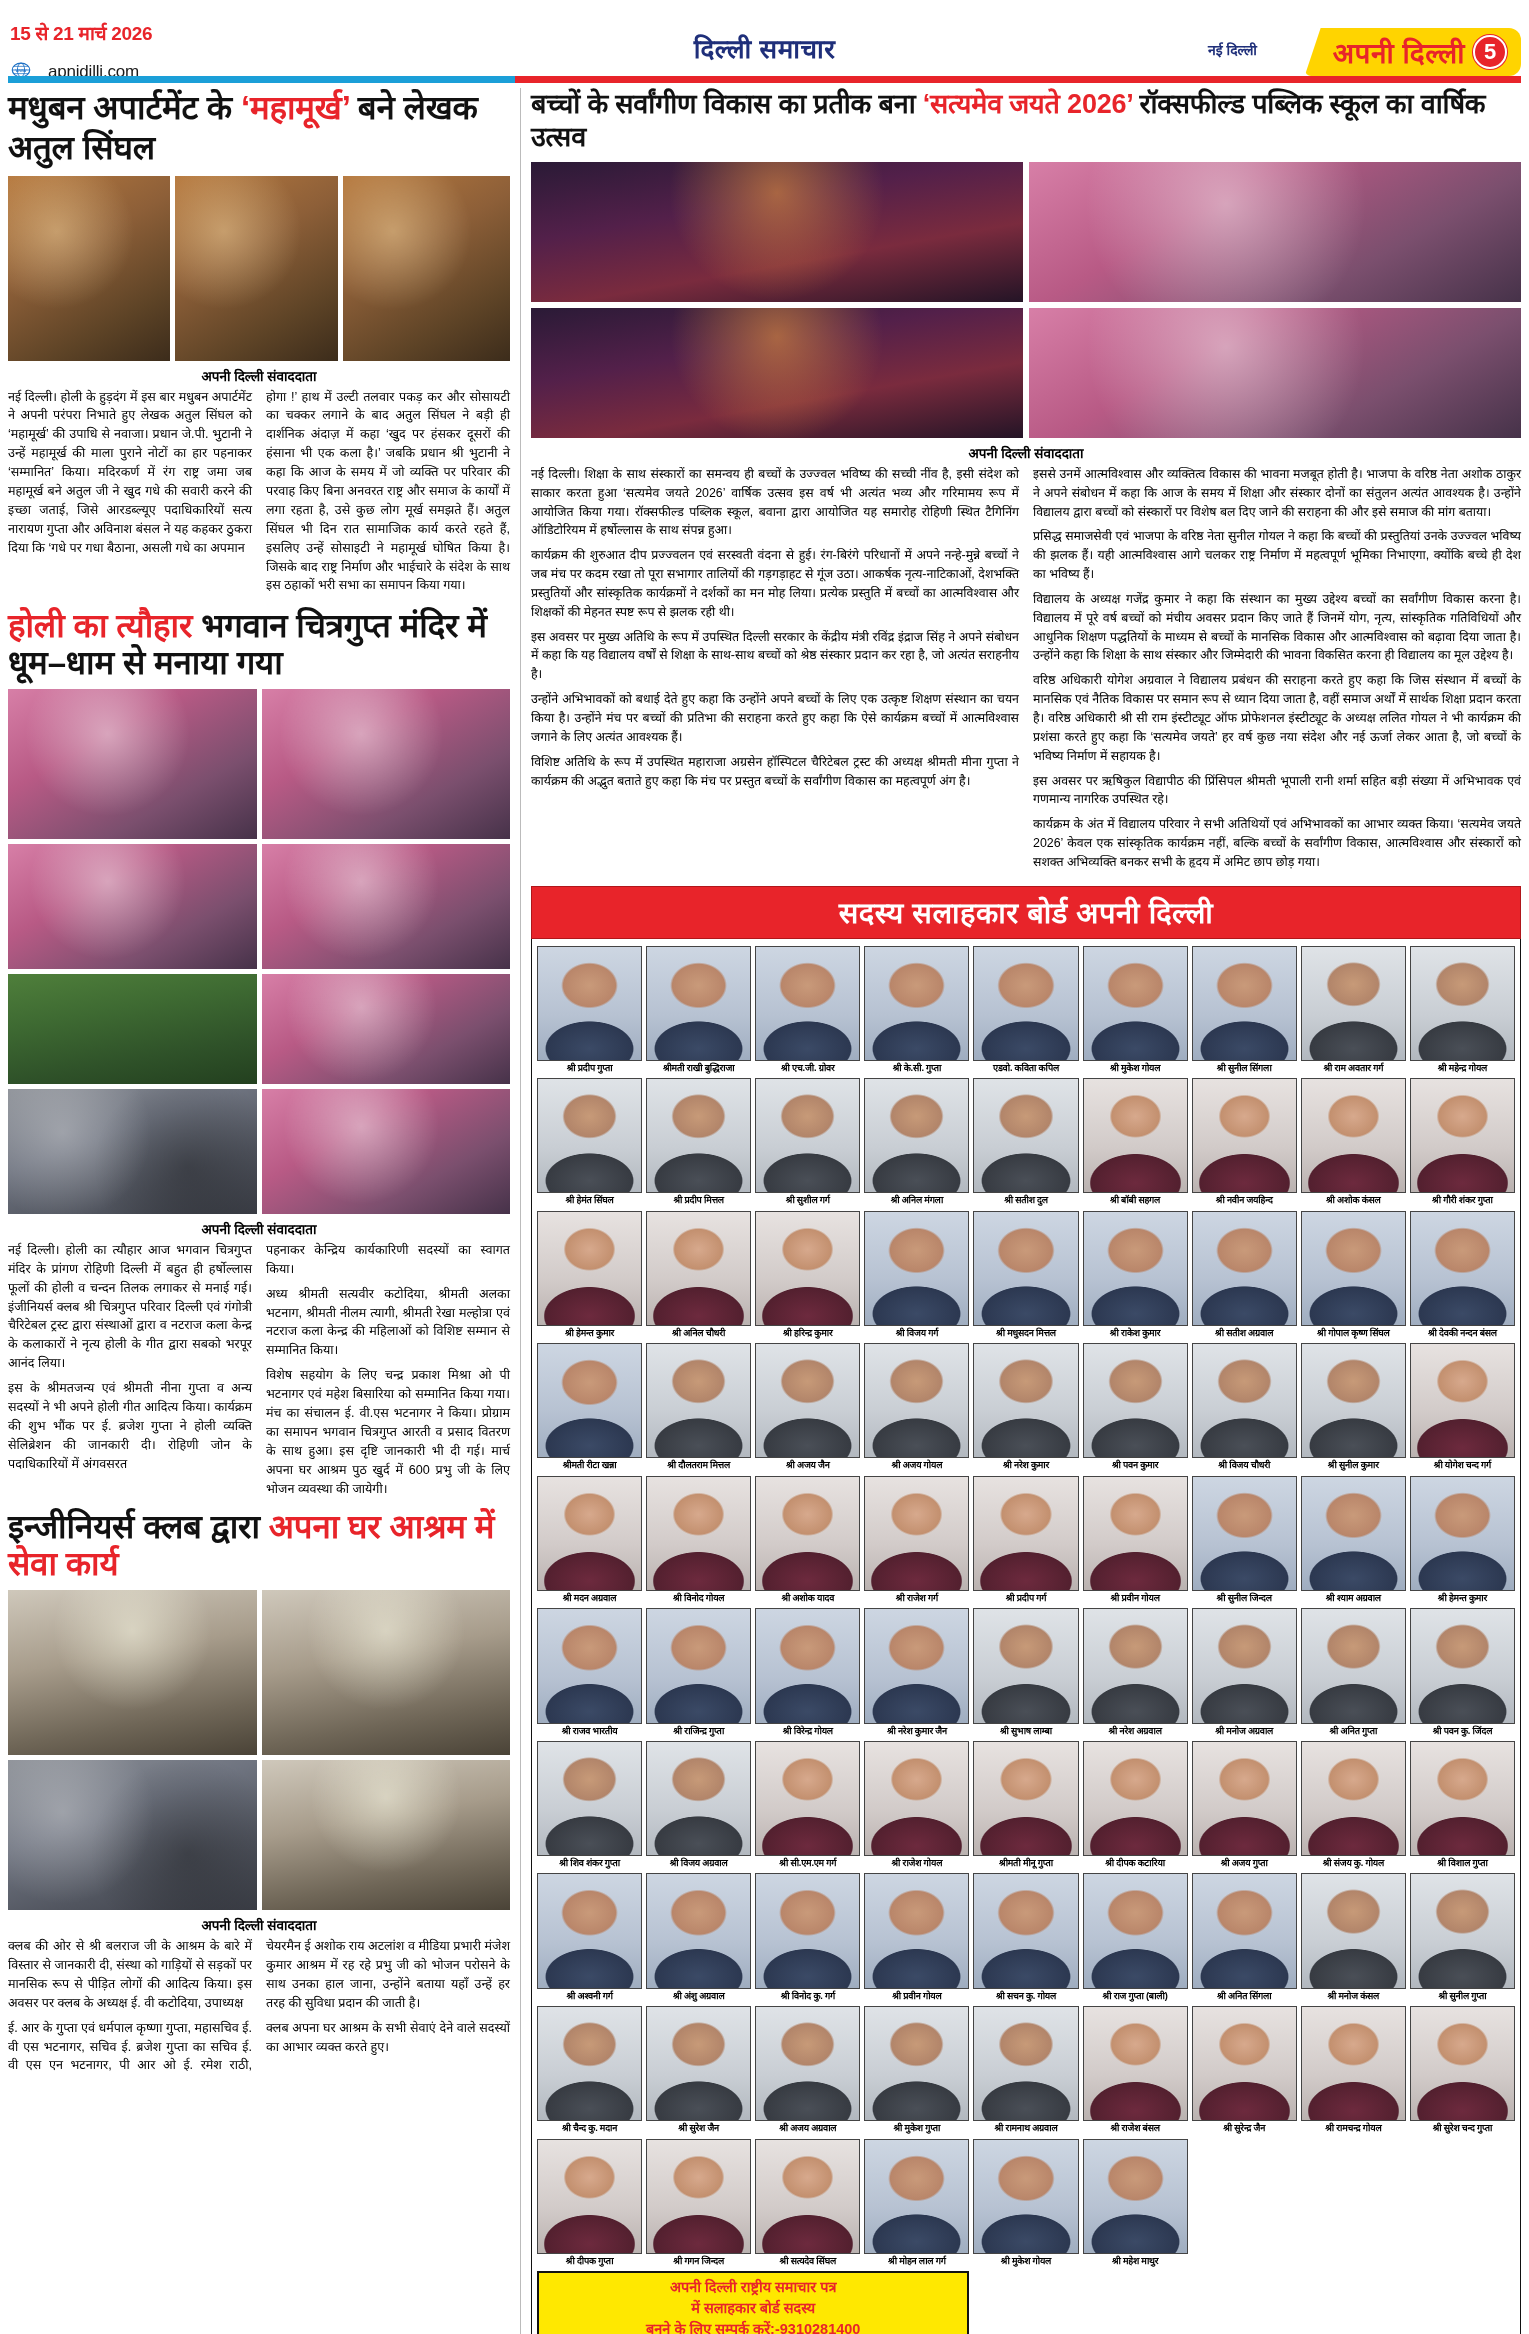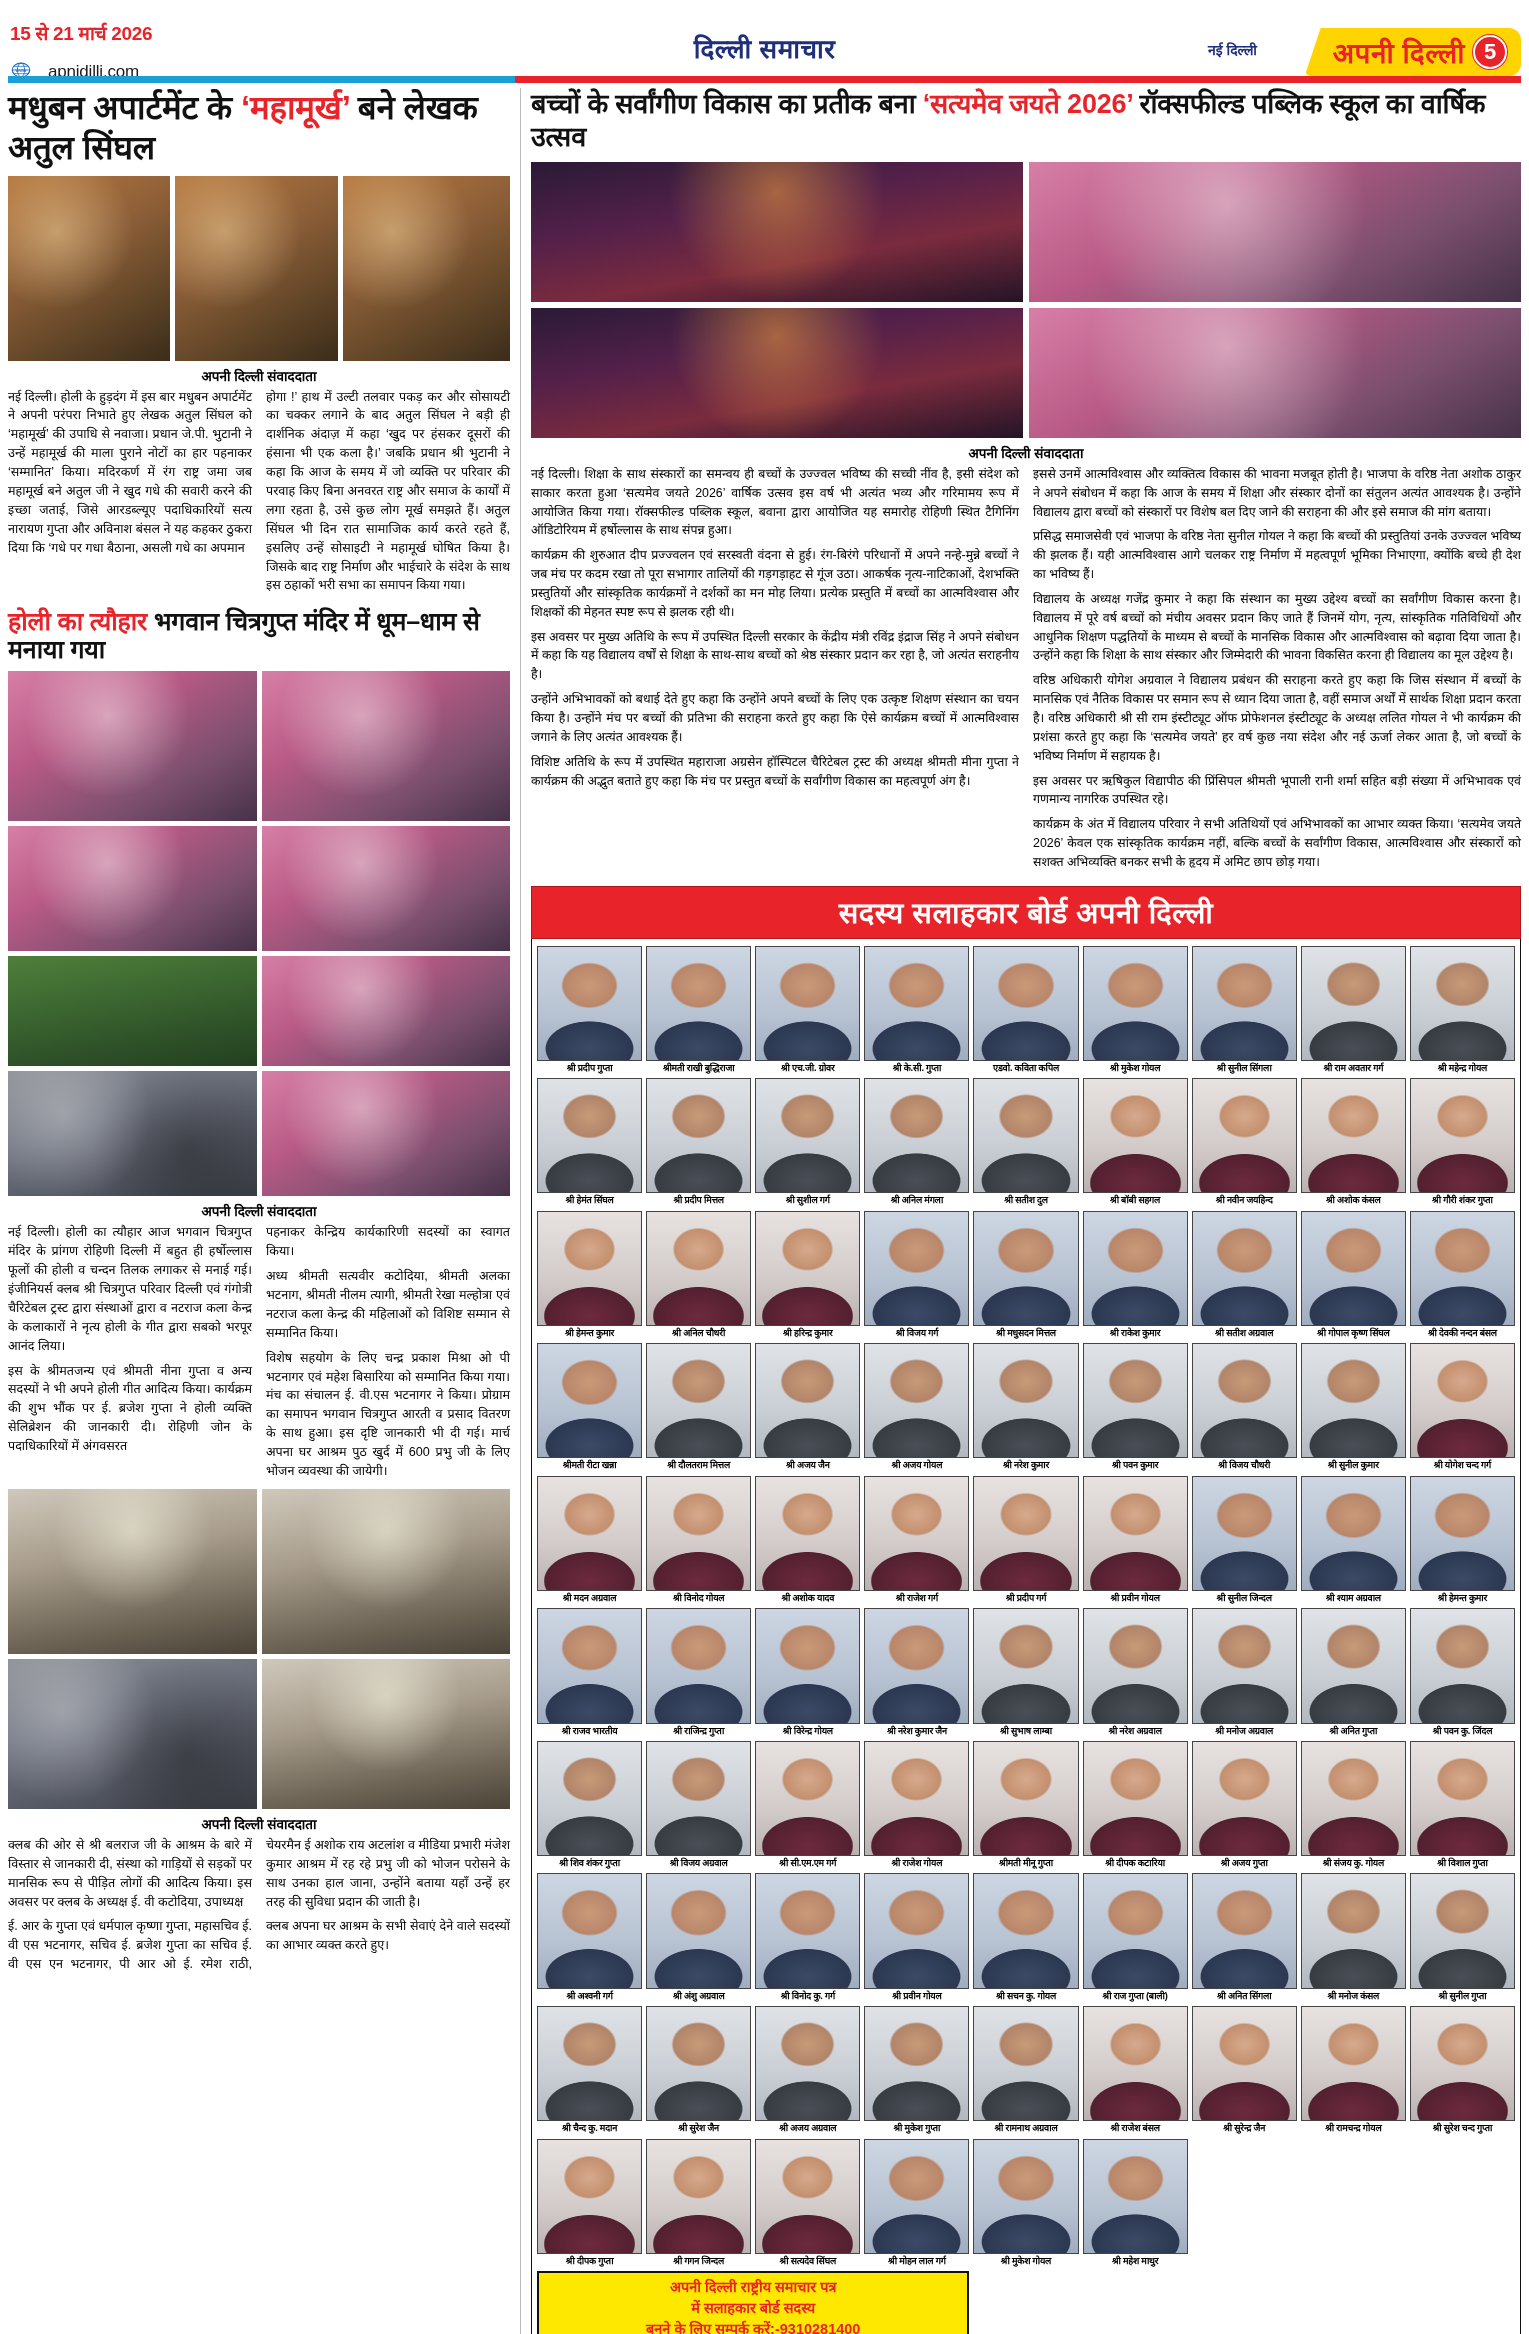--- a/index.html
+++ b/index.html
@@ -95,21 +95,21 @@
   }
 
   
   .byline { text-align:center; font-weight:bold; font-size:13.5px; margin:6px 0 3px; }
   .body2 { column-count:2; column-gap:14px; font-size:12.6px; line-height:1.5; text-align:justify; }
   .body1 { font-size:12.4px; line-height:1.52; text-align:justify; }
   .body2 p, .body3 p, .body1 p { margin:0 0 6px; text-indent:0; }
 
   
   .sec-banner {
-    font-weight:bold; font-size:25px; color:#111; letter-spacing:-0.2px;
+    font-weight:bold; font-size:33px; color:#111; letter-spacing:-0.2px;
     padding:3px 0 4px; line-height:1.1;
   }
   .sec-banner .hl-red { color:#e8242a; }
 
   
   .board-title {
     background:#e8242a; color:#fff; font-weight:bold; font-size:29px;
     text-align:center; letter-spacing:0.5px; padding:5px 0 7px;
     border:1px solid #b0161b;
   }
@@ -257,20 +257,23 @@
         <div class="body2">
           <p>नई दिल्ली। होली का त्यौहार आज भगवान चित्रगुप्त मंदिर के प्रांगण रोहिणी दिल्ली में बहुत ही हर्षोल्लास फूलों की होली व चन्दन तिलक लगाकर से मनाई गई। इंजीनियर्स क्लब श्री चित्रगुप्त परिवार दिल्ली एवं गंगोत्री चैरिटेबल ट्रस्ट द्वारा संस्थाओं द्वारा व नटराज कला केन्द्र के कलाकारों ने नृत्य होली के गीत द्वारा सबको भरपूर आनंद लिया।</p>
           <p>इस के श्रीमतजन्य एवं श्रीमती नीना गुप्ता व अन्य सदस्यों ने भी अपने होली गीत आदित्य किया। कार्यक्रम की शुभ भौंक पर ई. ब्रजेश गुप्ता ने होली व्यक्ति सेलिब्रेशन की जानकारी दी। रोहिणी जोन के पदाधिकारियों में अंगवसरत</p>
           <p>पहनाकर केन्द्रिय कार्यकारिणी सदस्यों का स्वागत किया।</p>
           <p>अध्य श्रीमती सत्यवीर कटोदिया, श्रीमती अलका भटनाग, श्रीमती नीलम त्यागी, श्रीमती रेखा मल्होत्रा एवं नटराज कला केन्द्र की महिलाओं को विशिष्ट सम्मान से सम्मानित किया।</p>
           <p>विशेष सहयोग के लिए चन्द्र प्रकाश मिश्रा ओ पी भटनागर एवं महेश बिसारिया को सम्मानित किया गया। मंच का संचालन ई. वी.एस भटनागर ने किया। प्रोग्राम का समापन भगवान चित्रगुप्त आरती व प्रसाद वितरण के साथ हुआ। इस दृष्टि जानकारी भी दी गई। मार्च अपना घर आश्रम पुठ खुर्द में 600 प्रभु जी के लिए भोजन व्यवस्था की जायेगी।</p>
         </div>
       </div>
 
       <div style="margin-top:8px;">
+        <div class="sec-banner">
+          <span>इन्जीनियर्स क्लब द्वारा </span><span class="hl-red">अपना घर आश्रम में सेवा कार्य</span>
+        </div>
 
         <div style="display:flex; gap:5px; margin-top:4px;">
           <div class="photo hall" style="width:50%; height:165px;"></div>
           <div class="photo hall" style="width:50%; height:165px; position:relative;">
             <div class="ph-red-band" style="top:14%;">अपना घर आश्रम</div>
           </div>
         </div>
 
         <div style="display:flex; gap:5px; margin-top:5px;">
           <div class="photo" style="width:50%; height:150px; position:relative;">

